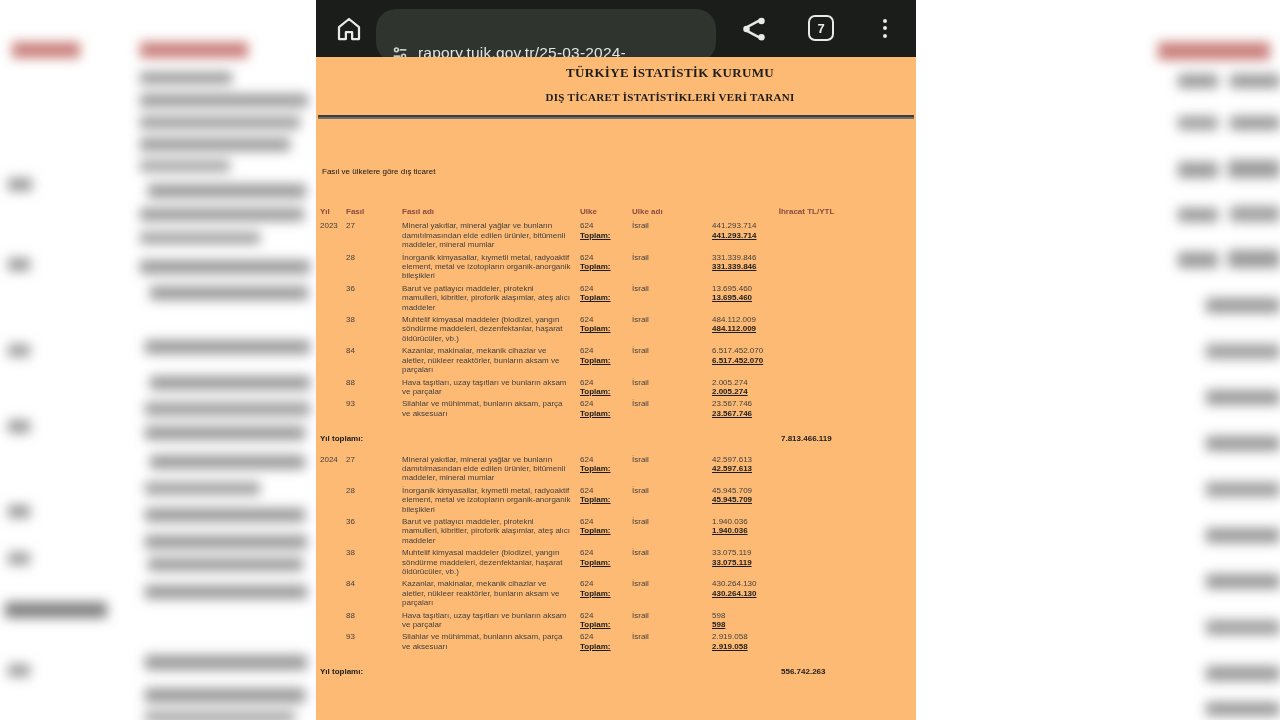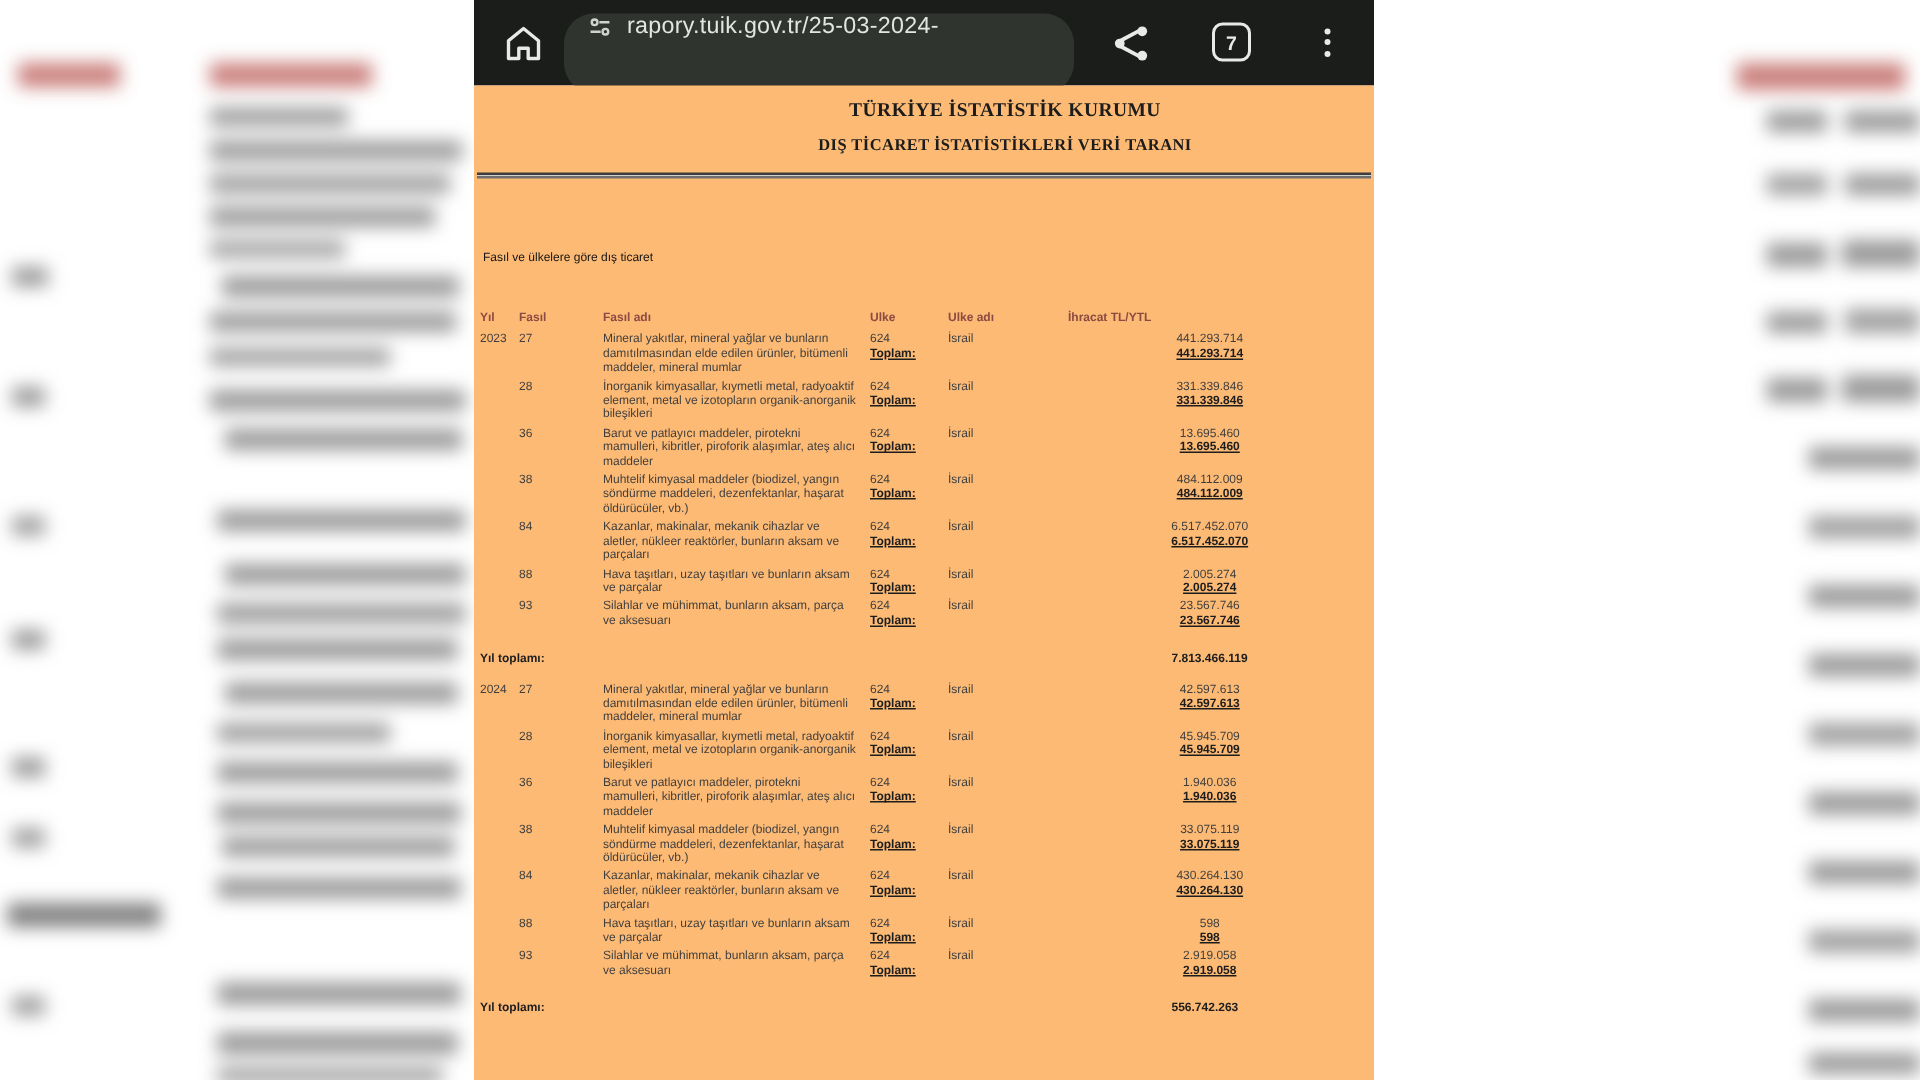--- a/index.html
+++ b/index.html
@@ -19,21 +19,21 @@
     background:#ffffff;
   }
   .browser-bar{
     position:absolute;top:0;left:0;width:600px;height:57px;
     background:#1a1d1a;
   }
   .home-btn{position:absolute;left:18px;top:14px;width:30px;height:30px;cursor:pointer;}
   .url-pill{
     position:absolute;left:60px;top:9px;width:340px;height:53px;
     background:#30342f;border-radius:20px;
-    display:flex;align-items:flex-start;cursor:pointer;
+    display:flex;align-items:flex-end;cursor:pointer;
   }
   .pill-icon{margin-left:15px;width:18px;height:18px;flex:0 0 auto;}
   .url-text{
     margin-left:9px;color:#e2e5e1;font-size:15.5px;letter-spacing:.2px;
     white-space:nowrap;overflow:hidden;
   }
   .share-btn{position:absolute;left:423px;top:14px;width:30px;height:30px;cursor:pointer;}
   .tab-btn{
     position:absolute;left:492px;top:15px;width:26px;height:26px;cursor:pointer;
     border:2.4px solid #e8eae7;border-radius:7px;
@@ -55,23 +55,23 @@
     background:linear-gradient(#3d3d3d 0 45%,#cfcfcf 45% 62%,#6e6e6e 62% 100%);
   }
   .section-title{
     position:absolute;top:110px;left:6px;
     font-size:8px;font-weight:normal;color:#141414;
   }
   .report-table{position:absolute;top:150px;left:4px;width:581px;font-size:8px;color:#3f3f3f;}
   .trow{display:grid;grid-template-columns:26px 56px 178px 52px 80px 1fr;
     line-height:9.4px;margin-bottom:3px;}
   .thead{font-weight:bold;color:#8b4a42;margin-bottom:5px;}
-  .thead .h-val{text-align:left;}
+  .thead .h-val{text-align:center;}
   .c-adi{padding-right:8px;}
-  .c-val{text-align:center;}
+  .c-val{text-align:left;}
   .toplam-label,.val-total{font-weight:bold;color:#1d1d1d;text-decoration:underline;}
   .section{margin-bottom:11px;}
   .yt-row{display:grid;grid-template-columns:1fr 120px;line-height:9.4px;margin-top:16px;}
   .yt-label{font-weight:bold;color:#1d1d1d;}
   .yt-value{font-weight:bold;color:#1d1d1d;}
 </style>
 </head>
 <body>
 
 <div class="bg-side" id="bg-left">

